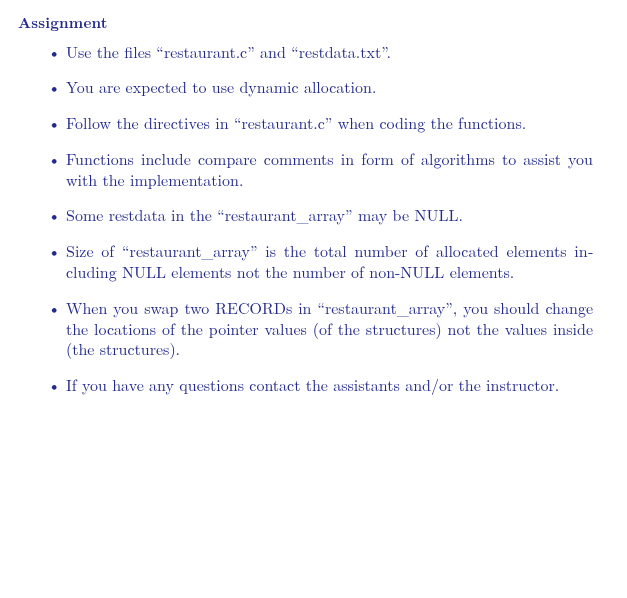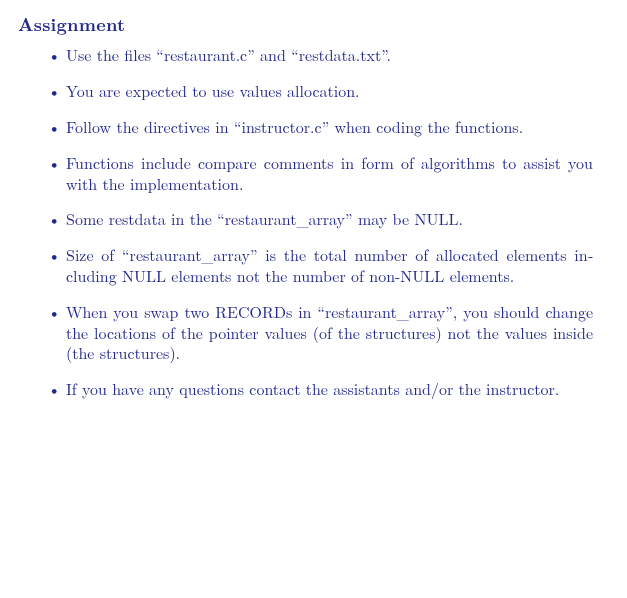--- a/index.html
+++ b/index.html
@@ -13,21 +13,21 @@
     font-family: "Latin Modern Roman", "CMU Serif", "Computer Modern", Georgia, "Times New Roman", serif;
     color: #232a8a;
     font-size: 16px;
     line-height: 1.3;
     box-sizing: border-box;
     padding: 12px 34px 18px 18px;
     overflow: hidden;
   }
   .heading {
     font-weight: 700;
-    font-size: 18px;
+    font-size: 15px;
     margin: 0 0 10px 0;
     letter-spacing: 0.2px;
   }
   ul.assign-list {
     list-style: none;
     margin: 0;
     padding: 0 0 0 40px;
   }
   ul.assign-list > li {
     position: relative;
@@ -46,20 +46,20 @@
     color: #232a8a;
   }
 </style>
 </head>
 <body>
 
 <div class="heading">Assignment</div>
 
 <ul class="assign-list">
   <li>Use the files “restaurant.c” and “restdata.txt”.</li>
-  <li>You are expected to use values allocation.</li>
-  <li>Follow the directives in “instructor.c” when coding the functions.</li>
+  <li>You are expected to use dynamic allocation.</li>
+  <li>Follow the directives in “restaurant.c” when coding the functions.</li>
   <li>Functions include compare comments in form of algorithms to assist you with the implementation.</li>
   <li>Some restdata in the “restaurant_array” may be NULL.</li>
   <li>Size of “restaurant_array” is the total number of allocated elements in­cluding NULL elements not the number of non-NULL elements.</li>
   <li>When you swap two RECORDs in “restaurant_array”, you should change the locations of the pointer values (of the structures) not the values inside (the structures).</li>
   <li>If you have any questions contact the assistants and/or the instructor.</li>
 </ul>
 
 </body></html>

